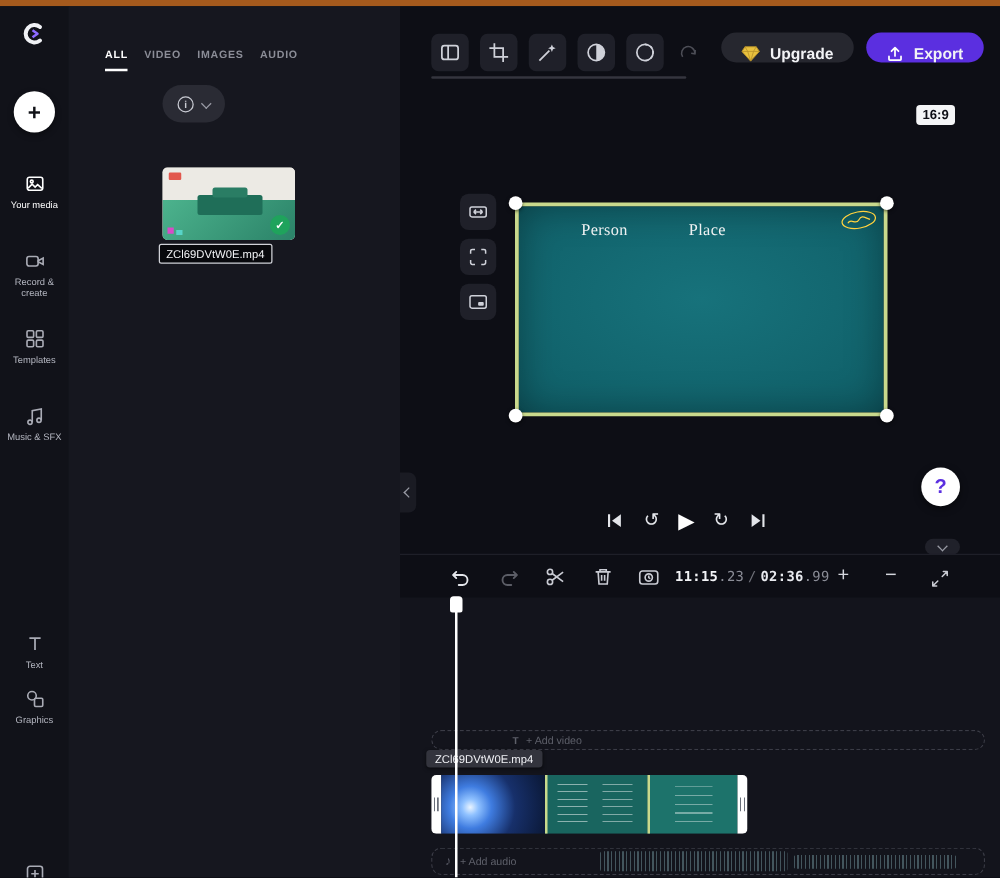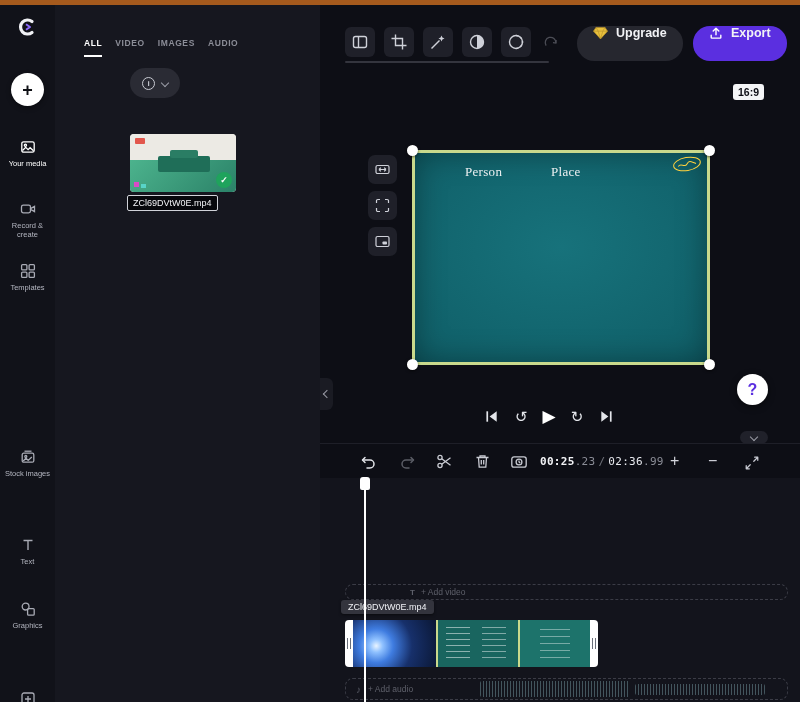--- a/index.html
+++ b/index.html
@@ -22,42 +22,42 @@
   .banner{position:absolute;left:75px;top:63px;height:30px;border-radius:15px;background:#2a2b34;display:inline-flex;align-items:center;gap:7px;padding:0 12px;cursor:pointer}
   .banner .txt{font-size:9.5px;color:#e8e9ef;font-weight:bold}
   .chev{display:inline-block;width:5px;height:5px;border-right:1.5px solid #9a9ca6;border-bottom:1.5px solid #9a9ca6}
   .chev.down{transform:rotate(45deg)}
   .chev.left{transform:rotate(135deg)}
   .thumb{position:absolute;left:75px;top:129px;width:106px;height:58px;border-radius:4px;overflow:hidden;cursor:pointer;background:#eceae4}
   .fname{position:absolute;left:72px;top:190px;background:#07080c;border:1px solid #d0d2d8;padding:2px 5px;font-size:9px;color:#f2f3f6;border-radius:2px;white-space:nowrap}
   
   .main{position:absolute;left:320px;top:5px;width:480px;height:697px;background:#0d0e15}
   .tbtn{position:absolute;width:30px;height:30px;background:#1f2029;border-radius:6px;display:flex;align-items:center;justify-content:center;cursor:pointer}
-  .pill{position:absolute;height:35px;border-radius:17px;display:inline-flex;align-items:flex-start;gap:8px;padding:0 16px;cursor:pointer}
+  .pill{position:absolute;height:24px;border-radius:17px;display:inline-flex;align-items:flex-end;gap:8px;padding:0 16px;cursor:pointer}
   .pill .plbl{font-size:12.5px;font-weight:bold;color:#f2f3f6}
   .ratio{position:absolute;left:733px;top:84px;background:#f4f5f7;color:#0d0e15;font-size:10.5px;font-weight:bold;padding:2px 5px;border-radius:3px;cursor:pointer}
   .ftool{position:absolute;width:29px;height:29px;background:#1f2029;border-radius:7px;display:flex;align-items:center;justify-content:center;cursor:pointer}
-  .canvas{position:absolute;left:412px;top:150px;width:298px;height:215px;border:3px solid #c9d98c;border-radius:3px;box-sizing:border-box;
+  .canvas{position:absolute;left:412px;top:162px;width:298px;height:171px;border:3px solid #c9d98c;border-radius:3px;box-sizing:border-box;
     background:radial-gradient(120% 120% at 50% 45%, #17727b 0%, #106069 55%, #0a4a55 100%);
     box-shadow:inset 0 0 30px rgba(0,0,0,.35);cursor:move}
   .handle{position:absolute;width:11px;height:11px;border-radius:50%;background:#ffffff;box-shadow:0 1px 3px rgba(0,0,0,.6);cursor:nwse-resize}
   .board-h{position:absolute;top:11px;font-family:"Liberation Serif",serif;font-size:13px;color:#eef1f2;letter-spacing:.3px}
   .help{position:absolute;left:737px;top:374px;width:31px;height:31px;border-radius:50%;background:#ffffff;display:flex;align-items:center;justify-content:center;box-shadow:0 2px 6px rgba(0,0,0,.5);cursor:pointer}
   .help span{color:#5b2fe0;font-size:16px;font-weight:bold}
   .transport{position:absolute;left:483px;top:403px;display:flex;align-items:center;gap:15px;height:26px}
   .transport .g{color:#e3e5ea;font-size:15px;cursor:pointer;line-height:1}
   .transport .play{color:#ffffff;font-size:17px}
   
   .tl-body{position:absolute;left:320px;top:478px;width:480px;height:224px;background:#13141c}
   .tl-ico{position:absolute;top:453px;cursor:pointer}
   .timecode{position:absolute;left:540px;top:455px;font-family:"DejaVu Sans Mono",monospace;font-size:11px;letter-spacing:.3px}
   .timecode .cur{color:#f2f3f6;font-weight:bold}
   .timecode .fr{color:#8b8d97}
   .timecode .sep{color:#6f7179;margin:0 3px}
-  .timecode .tot{color:#e8eaef;font-weight:normal}
+  .timecode .tot{color:#e8eaef;font-weight:bold}
   .zoomg{position:absolute;top:452px;font-size:16px;color:#d4d6dd;cursor:pointer}
   .track-dash{position:absolute;left:345px;width:443px;border:1px dashed #3b3c46;border-radius:8px;box-sizing:border-box;display:flex;align-items:center;color:#5e606a;font-size:8.5px}
   .tooltip{position:absolute;left:341px;top:600px;background:#33343d;border-radius:3px;padding:2px 7px;font-size:9px;color:#f0f1f5;box-shadow:0 1px 3px rgba(0,0,0,.5);z-index:8;white-space:nowrap}
   .vtrack{position:absolute;left:345px;top:620px;height:47px;display:flex;border-radius:4px;overflow:hidden;z-index:2}
   .grip{width:8px;background:#ffffff;display:flex;align-items:center;justify-content:center;cursor:ew-resize}
   .grip i{display:block;width:4px;height:11px;background:repeating-linear-gradient(90deg,#6a6f7a 0 1px,transparent 1px 3px)}
   .clip{height:47px;cursor:grab}
   .clip1{width:83px;background:radial-gradient(circle at 28% 55%, #e9f4ff 0%, #8fc1ff 10%, #3f7ce0 26%, #17306b 55%, #0a1734 100%)}
   .clip2{width:82px;border-left:2px solid #c9d98c;box-sizing:border-box;background-color:#19655f;
     background-image:repeating-linear-gradient(180deg, rgba(255,255,255,.5) 0 1px, transparent 1px 6px),repeating-linear-gradient(180deg, rgba(255,255,255,.45) 0 1px, transparent 1px 6px);
@@ -113,44 +113,43 @@
         <svg width="16" height="16" viewBox="0 0 16 16" fill="none" stroke="#a9abb5" stroke-width="1.3">
           <rect x="1.6" y="1.6" width="5.3" height="5.3" rx="1"></rect>
           <rect x="9.1" y="1.6" width="5.3" height="5.3" rx="1"></rect>
           <rect x="1.6" y="9.1" width="5.3" height="5.3" rx="1"></rect>
           <rect x="9.1" y="9.1" width="5.3" height="5.3" rx="1"></rect>
         </svg>
       </span>
     <span class="lbl">Templates</span>
   </div>
 
-
-
-  <div class="side-item" style="top:444px">
+  <div class="side-item" style="top:320px">
     <span>
         <svg width="16" height="16" viewBox="0 0 16 16" fill="none" stroke="#a9abb5" stroke-width="1.3">
-          <rect x="2.2" y="4.2" width="11.6" height="9" rx="1.5"></rect>
-          <path d="M4.5 2.2h7"></path>
-          <circle cx="5.8" cy="7.4" r="1"></circle>
-          <path d="M3.2 12l2.8-2.8 2.2 2.2 3.6-3.4"></path>
-        </svg>
-      </span>
-    <span class="lbl">Stock images</span>
-  </div>
-
-  <div class="side-item" style="top:532px">
+          <path d="M5.8 12.8V3.6l7.2-1.4v9"></path>
+          <circle cx="4" cy="12.8" r="1.7"></circle>
+          <circle cx="11.2" cy="11.2" r="1.7"></circle>
+        </svg>
+      </span>
+    <span class="lbl">Music &amp; SFX</span>
+  </div>
+
+
+
+  <div class="side-item" style="top:502px">
     <span>
         <svg width="16" height="16" viewBox="0 0 16 16" fill="none" stroke="#a9abb5" stroke-width="1.4">
           <path d="M3.5 3.5h9M8 3.5V13"></path>
         </svg>
       </span>
     <span class="lbl">Text</span>
   </div>
 
-  <div class="side-item" style="top:596px">
+  <div class="side-item" style="top:546px">
     <span>
         <svg width="16" height="16" viewBox="0 0 16 16" fill="none" stroke="#a9abb5" stroke-width="1.3">
           <circle cx="5.6" cy="5.6" r="3.4"></circle>
           <rect x="7.6" y="7.6" width="6.6" height="6.6" rx="1"></rect>
         </svg>
       </span>
     <span class="lbl">Graphics</span>
   </div>
 
 
@@ -363,21 +362,21 @@
   </span>
 <span class="tl-ico" style="left:510px">
     <svg width="18" height="18" viewBox="0 0 18 18" fill="none" stroke="#c9cbd3" stroke-width="1.3">
       <rect x="1.8" y="3.8" width="14.4" height="10.4" rx="2.2"></rect>
       <circle cx="9" cy="9" r="2.9"></circle>
       <path d="M9 7.4V9l1.2 1"></path>
     </svg>
   </span>
 
 <div class="timecode">
-  <span class="cur">00:25</span><span class="fr">.23</span><span class="sep">/</span><span class="tot">02:36</span><span class="fr">.99</span>
+  <span class="cur">11:15</span><span class="fr">.23</span><span class="sep">/</span><span class="tot">02:36</span><span class="fr">.99</span>
 </div>
 
 <span class="zoomg" style="left:670px">+</span>
 <span class="zoomg" style="left:708px">−</span>
 <span class="tl-ico" style="left:744px;top:455px">
     <svg width="16" height="16" viewBox="0 0 18 18" fill="none" stroke="#c9cbd3" stroke-width="1.4" stroke-linecap="round" stroke-linejoin="round">
       <path d="M11 7l4.5-4.5M15.5 6V2.5H12M7 11l-4.5 4.5M2.5 12v3.5H6"></path>
     </svg>
   </span>
 

